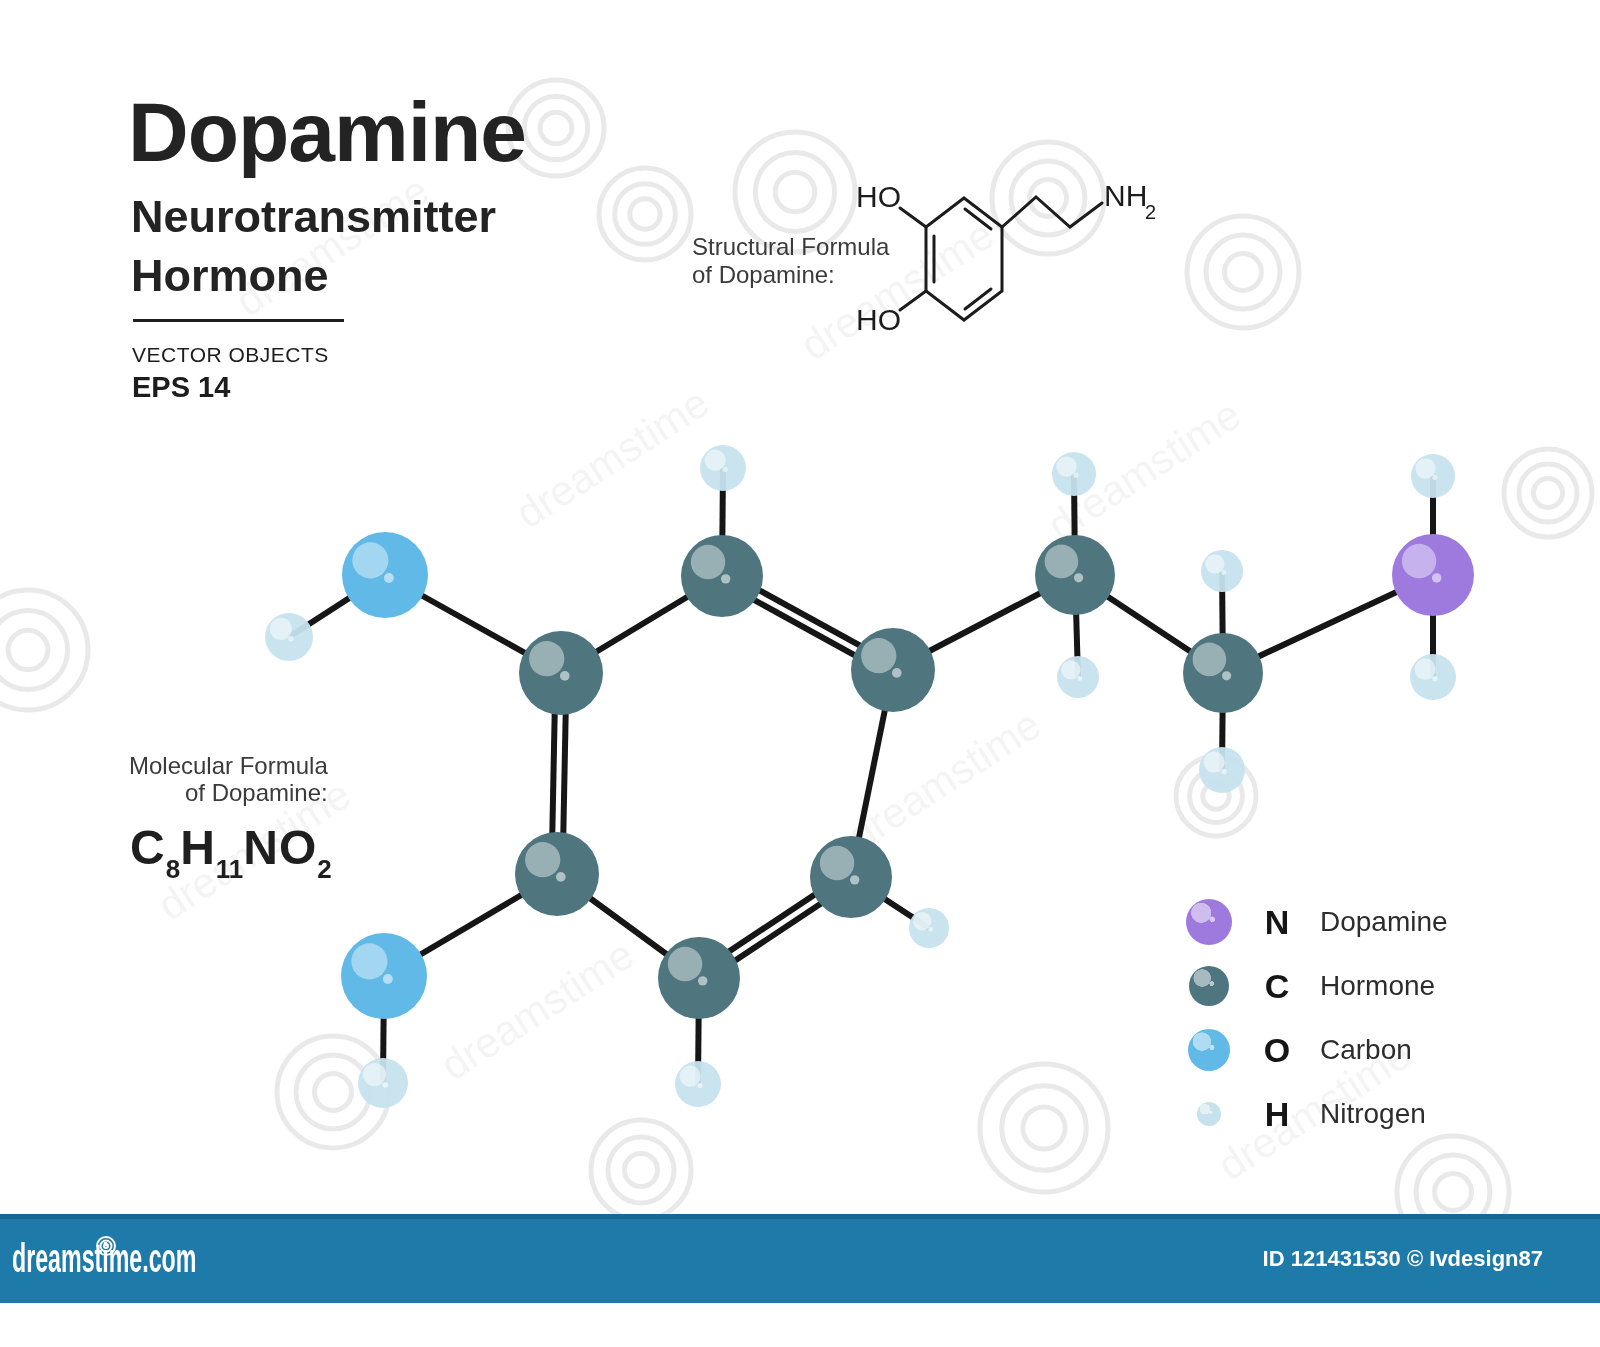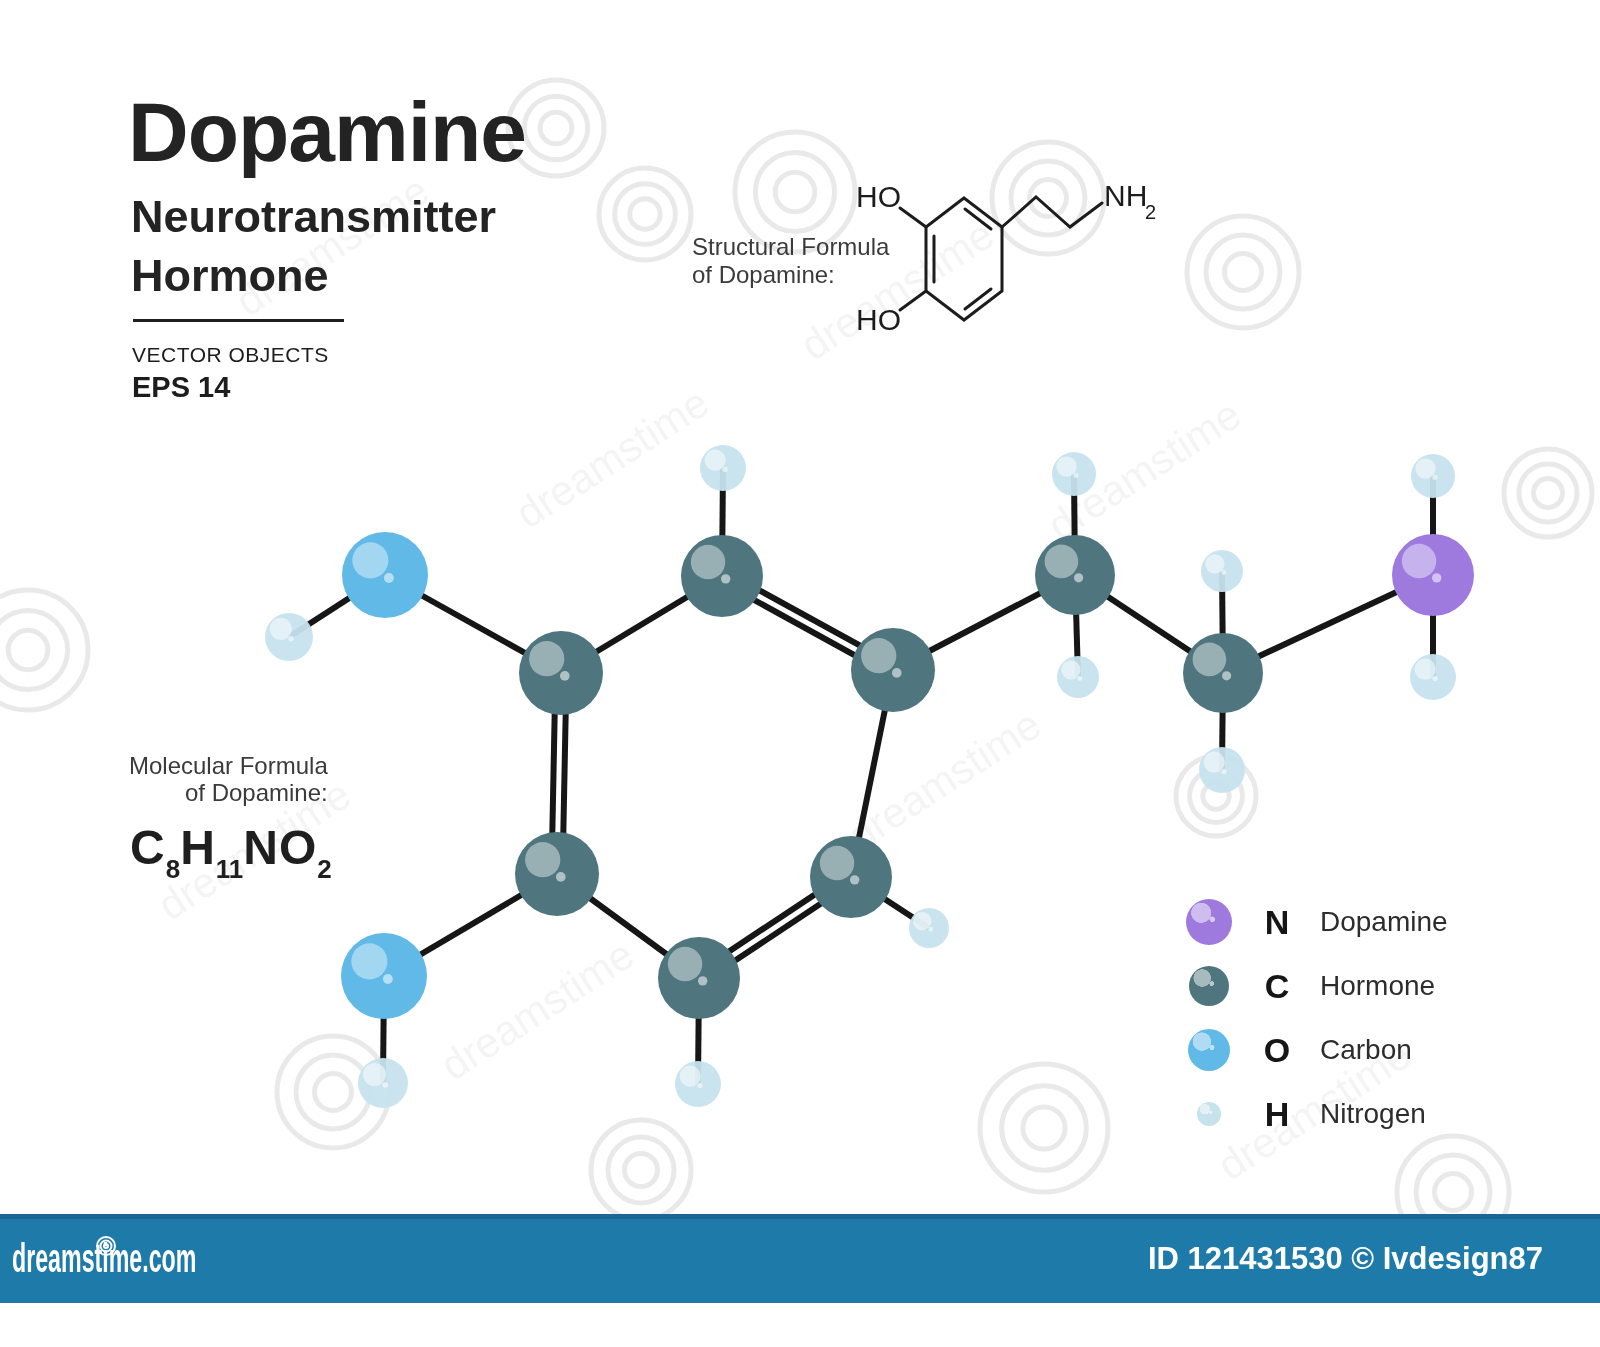--- a/index.html
+++ b/index.html
@@ -34,21 +34,21 @@
   .legend-symbol{width:86px;text-align:center;font-size:34px;font-weight:700;color:#161616;}
   .legend-name{font-size:28px;color:#2d2d2d;}
   .sphere{border-radius:50%;}
 
   
   .footer{left:0;top:1214px;width:1600px;height:89px;background:#1e7aa9;
     box-shadow:inset 0 5px 0 rgba(0,0,0,.14);
     display:flex;align-items:center;justify-content:space-between;}
   .brand{margin-left:12px;font-size:40px;font-weight:700;color:#ffffff;
     transform:scaleX(.58);transform-origin:left center;white-space:nowrap;}
-  .credit{margin-right:57px;font-size:31px;font-weight:700;color:#ffffff;margin-left:40px;}
+  .credit{margin-right:57px;font-size:22px;font-weight:700;color:#ffffff;margin-left:40px;}
   .brand-spiral{position:absolute;left:94px;top:20px;}
 </style>
 </head>
 <body>
 
 <div class="stage">
 
   <svg id="molecule-svg" width="1600" height="1347" viewBox="0 0 1600 1347">
       <g opacity="0.8">
         <circle cx="795" cy="192" r="60" fill="none" stroke="#e4e4e4" stroke-width="5"></circle>

